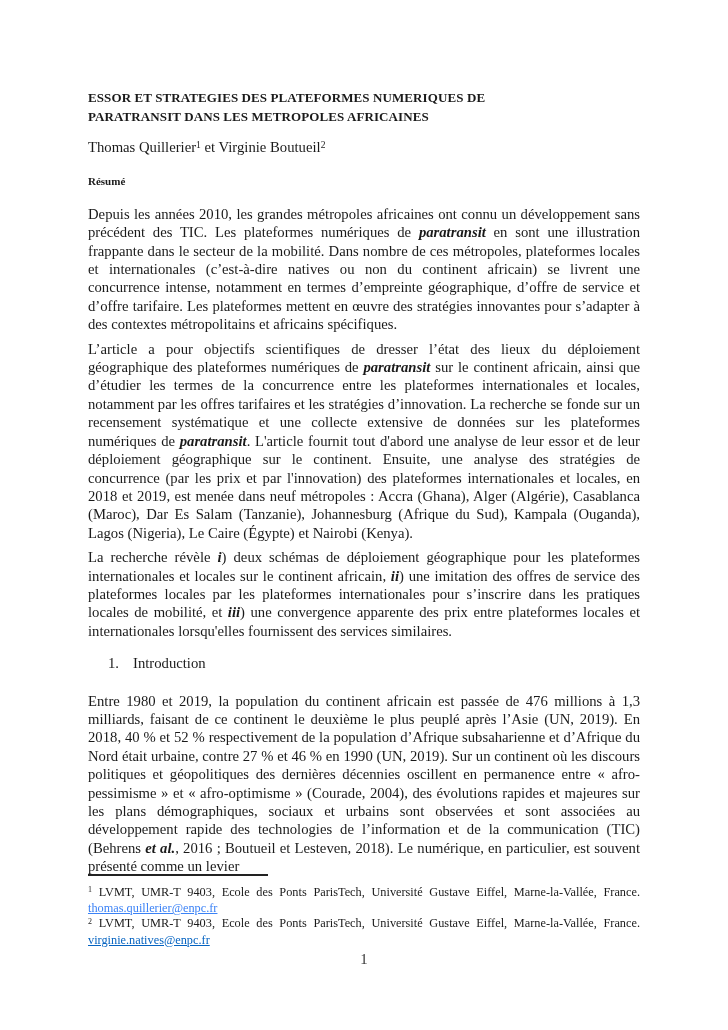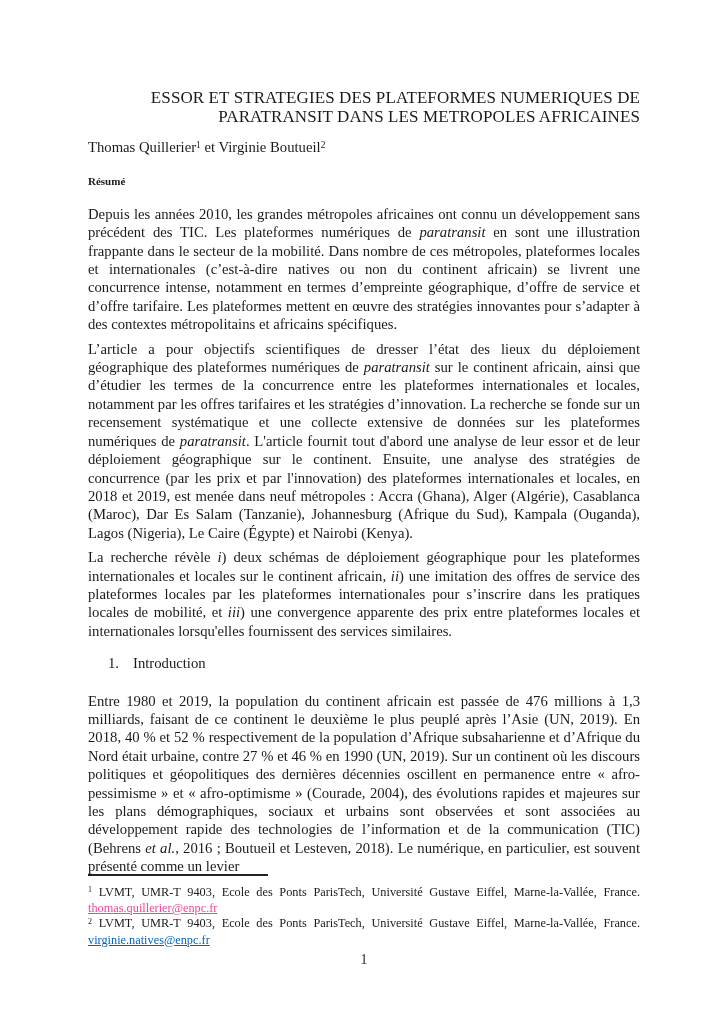--- a/index.html
+++ b/index.html
@@ -13,24 +13,24 @@
     overflow: hidden;
   }
   .content {
     position: absolute;
     left: 88px;
     top: 0;
     width: 552px;
   }
   .paper-title {
     margin: 88px 0 0 0;
-    font-size: 17px;
-    font-weight: normal;
+    font-size: 13px;
+    font-weight: bold;
     line-height: 19px;
-    text-align: right;
+    text-align: left;
     letter-spacing: 0.1px;
   }
   .authors {
     margin: 12px 0 0 0;
     font-size: 14.7px;
     line-height: 18.4px;
     text-align: left;
   }
   .resume-heading {
     margin: 14px 0 0 0;
@@ -48,21 +48,21 @@
   .keywords { text-align: left; }
   .section-heading {
     margin: 14px 0 0 0;
     padding-left: 20px;
     font-size: 14.7px;
     font-weight: normal;
     line-height: 18.4px;
   }
   .sec-num { display: inline-block; min-width: 25px; }
   .intro-para { margin-top: 19px; }
-  .it { font-style: italic; }
+  .it { font-style: italic; font-weight: bold; }
   .sup {
     font-size: 0.65em;
     position: relative;
     top: -0.45em;
   }
   .footnotes {
     position: absolute;
     left: 88px;
     top: 871px;
     width: 552px;
@@ -107,18 +107,18 @@
 
 
     <h3 class="section-heading"><span class="sec-num">1.</span><span>Introduction</span></h3>
 
     <p class="para intro-para"><span>Entre 1980 et 2019, la population du continent africain est passée de 476 millions à 1,3 milliards, faisant de ce continent le deuxième le plus peuplé après l’Asie (UN, 2019). En 2018, 40 % et 52 % respectivement de la population d’Afrique subsaharienne et d’Afrique du Nord était urbaine, contre 27 % et 46 % en 1990 (UN, 2019). Sur un continent où les discours politiques et géopolitiques des dernières décennies oscillent en permanence entre « afro-pessimisme » et « afro-optimisme » (Courade, 2004), des évolutions rapides et majeures sur les plans démographiques, sociaux et urbains sont observées et sont associées au développement rapide des technologies de l’information et de la communication (TIC) (Behrens </span><span class="it">et al.</span><span>, 2016 ; Boutueil et Lesteven, 2018). Le numérique, en particulier, est souvent présenté comme un levier</span></p>
 
   </div>
 
   <div class="footnotes">
     <hr class="footnote-rule">
-    <p class="footnote"><span class="sup">1</span><span> LVMT, UMR-T 9403, Ecole des Ponts ParisTech, Université Gustave Eiffel, Marne-la-Vallée, France. </span><a href="#" class="email-link" style="color: #ec4899;">thomas.quillerier@enpc.fr</a></p>
+    <p class="footnote"><span class="sup">1</span><span> LVMT, UMR-T 9403, Ecole des Ponts ParisTech, Université Gustave Eiffel, Marne-la-Vallée, France. </span><a href="#" class="email-link" style="color: #3b82f6;">thomas.quillerier@enpc.fr</a></p>
     <p class="footnote"><span class="sup">2</span><span> LVMT, UMR-T 9403, Ecole des Ponts ParisTech, Université Gustave Eiffel, Marne-la-Vallée, France. </span><a href="#" class="email-link" style="color: rgb(5, 99, 193);">virginie.natives@enpc.fr</a></p>
   </div>
 
   <div class="page-number">1</div>
 </div>
 
 </body></html>

